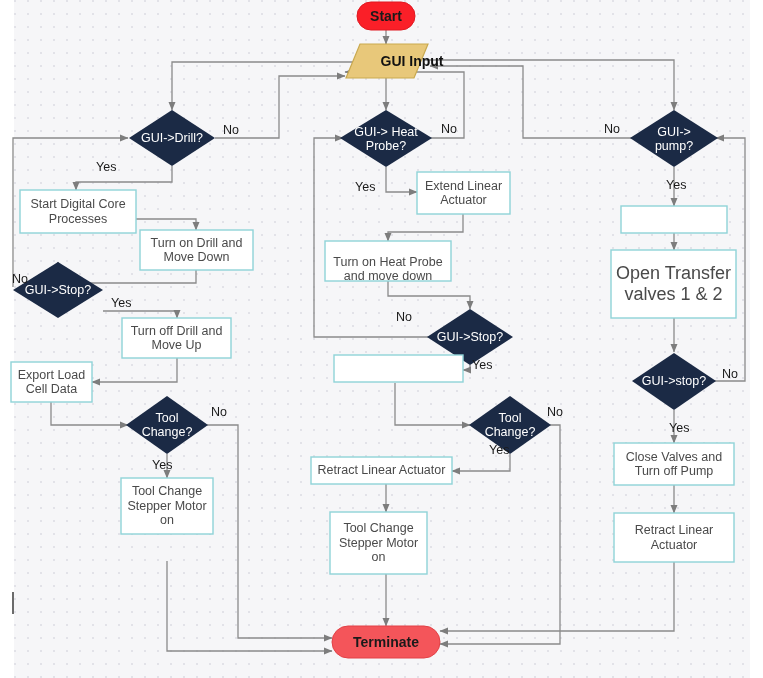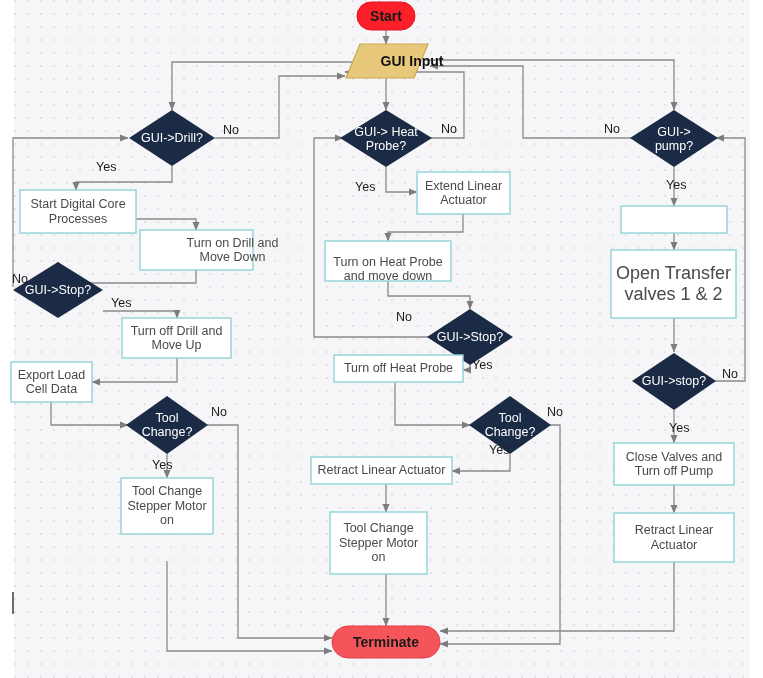--- a/index.html
+++ b/index.html
@@ -144,27 +144,26 @@
   <div class="nodeText dec" style="left:133px;top:124px;width:78px;height:28px;">GUI-&gt;Drill?</div>
   <div class="nodeText dec" style="left:18px;top:276px;width:80px;height:28px;">GUI-&gt;Stop?</div>
   <div class="nodeText dec" style="left:134px;top:406px;width:66px;height:38px;">Tool Change?</div>
   <div class="nodeText dec" style="left:348px;top:120px;width:76px;height:38px;">GUI-&gt; Heat Probe?</div>
   <div class="nodeText dec" style="left:431px;top:323px;width:78px;height:28px;">GUI-&gt;Stop?</div>
   <div class="nodeText dec" style="left:477px;top:406px;width:66px;height:38px;">Tool Change?</div>
   <div class="nodeText dec" style="left:641px;top:120px;width:66px;height:38px;">GUI-&gt; pump?</div>
   <div class="nodeText dec" style="left:634px;top:367px;width:80px;height:28px;">GUI-&gt;stop?</div>
 
   <div class="nodeText" style="left:22px;top:190px;width:112px;height:43px;color:#4a4a4a;font-size:12.5px;">Start Digital Core Processes</div>
-  <div class="nodeText" style="left:142px;top:230px;width:109px;height:40px;color:#4a4a4a;font-size:12.5px;padding-left:36px;">Turn on Drill and Move Down</div>
+  <div class="nodeText" style="left:142px;top:230px;width:109px;height:40px;color:#4a4a4a;font-size:12.5px;">Turn on Drill and Move Down</div>
   <div class="nodeText" style="left:124px;top:318px;width:105px;height:40px;color:#4a4a4a;font-size:12.5px;">Turn off Drill and Move Up</div>
   <div class="nodeText" style="left:13px;top:362px;width:77px;height:40px;color:#4a4a4a;font-size:12.5px;">Export Load Cell Data</div>
   <div class="nodeText" style="left:123px;top:478px;width:88px;height:56px;color:#4a4a4a;font-size:12.5px;">Tool Change Stepper Motor on</div>
   <div class="nodeText" style="left:419px;top:172px;width:89px;height:42px;color:#4a4a4a;font-size:12.5px;">Extend Linear Actuator</div>
   <div class="nodeText" style="left:327px;top:241px;width:122px;height:56px;color:#4a4a4a;font-size:12.5px;">Turn on Heat Probe and move down</div>
-  <div class="nodeText" style="left:336px;top:355px;width:125px;height:27px;color:#4a4a4a;font-size:12.5px;">Turn off Heat Probe</div>
   <div class="nodeText" style="left:313px;top:457px;width:137px;height:27px;color:#4a4a4a;font-size:12.5px;">Retract Linear Actuator</div>
   <div class="nodeText" style="left:332px;top:512px;width:93px;height:62px;color:#4a4a4a;font-size:12.5px;">Tool Change Stepper Motor on</div>
   <div class="nodeText" style="left:613px;top:250px;width:121px;height:68px;color:#4a4a4a;font-size:18px;">Open Transfer valves 1 &amp; 2</div>
   <div class="nodeText" style="left:616px;top:443px;width:116px;height:42px;color:#4a4a4a;font-size:12.5px;">Close Valves and Turn off Pump</div>
   <div class="nodeText" style="left:616px;top:513px;width:116px;height:49px;color:#4a4a4a;font-size:12.5px;">Retract Linear Actuator</div>
 
   <div class="edgelbl" style="left:223px;top:123px;">No</div>
   <div class="edgelbl" style="left:96px;top:160px;">Yes</div>
   <div class="edgelbl" style="left:12px;top:272px;">No</div>
   <div class="edgelbl" style="left:111px;top:296px;">Yes</div>

